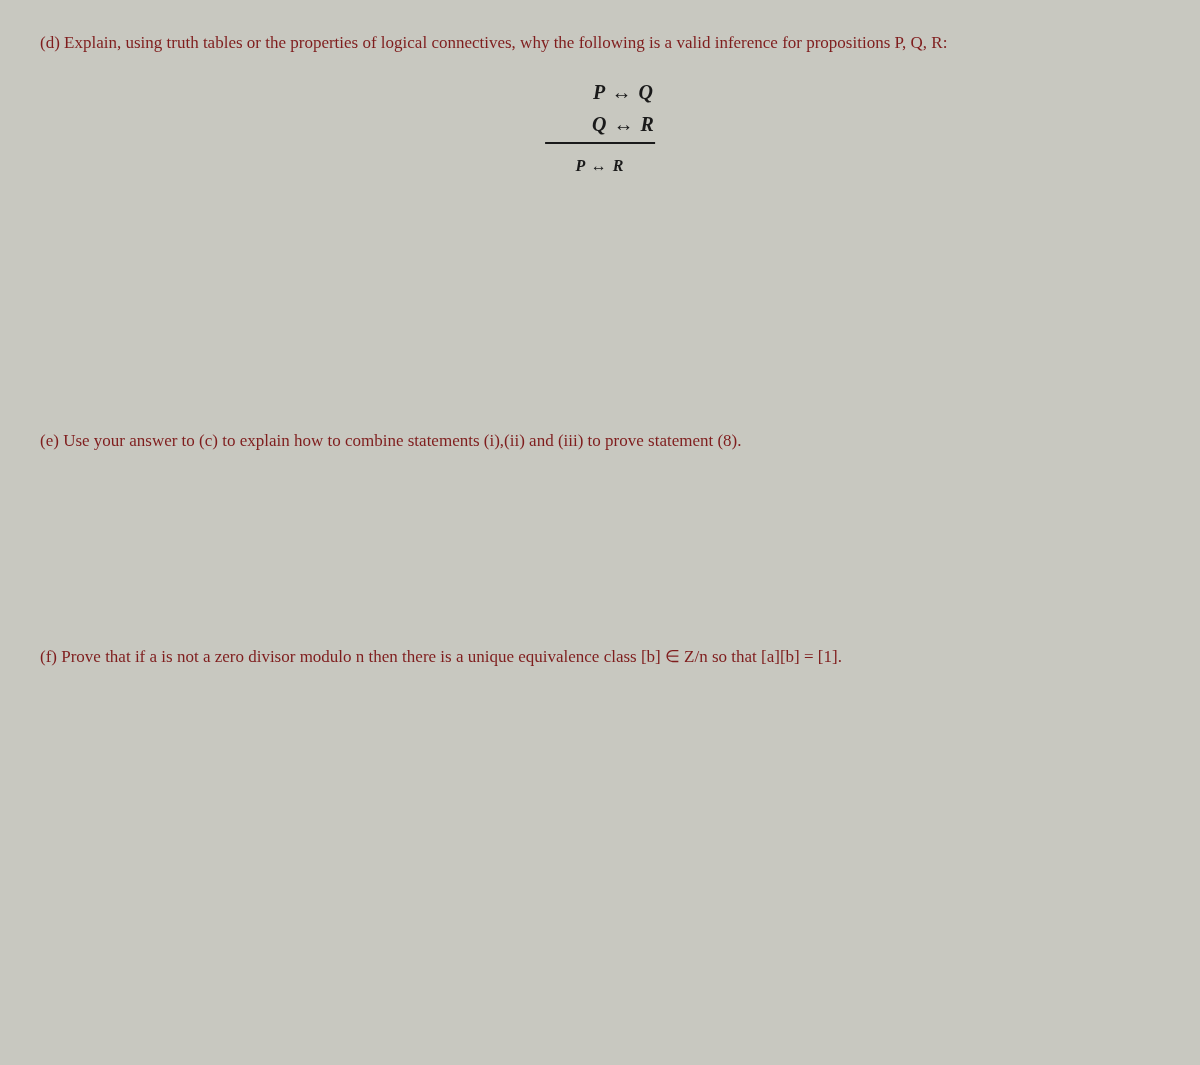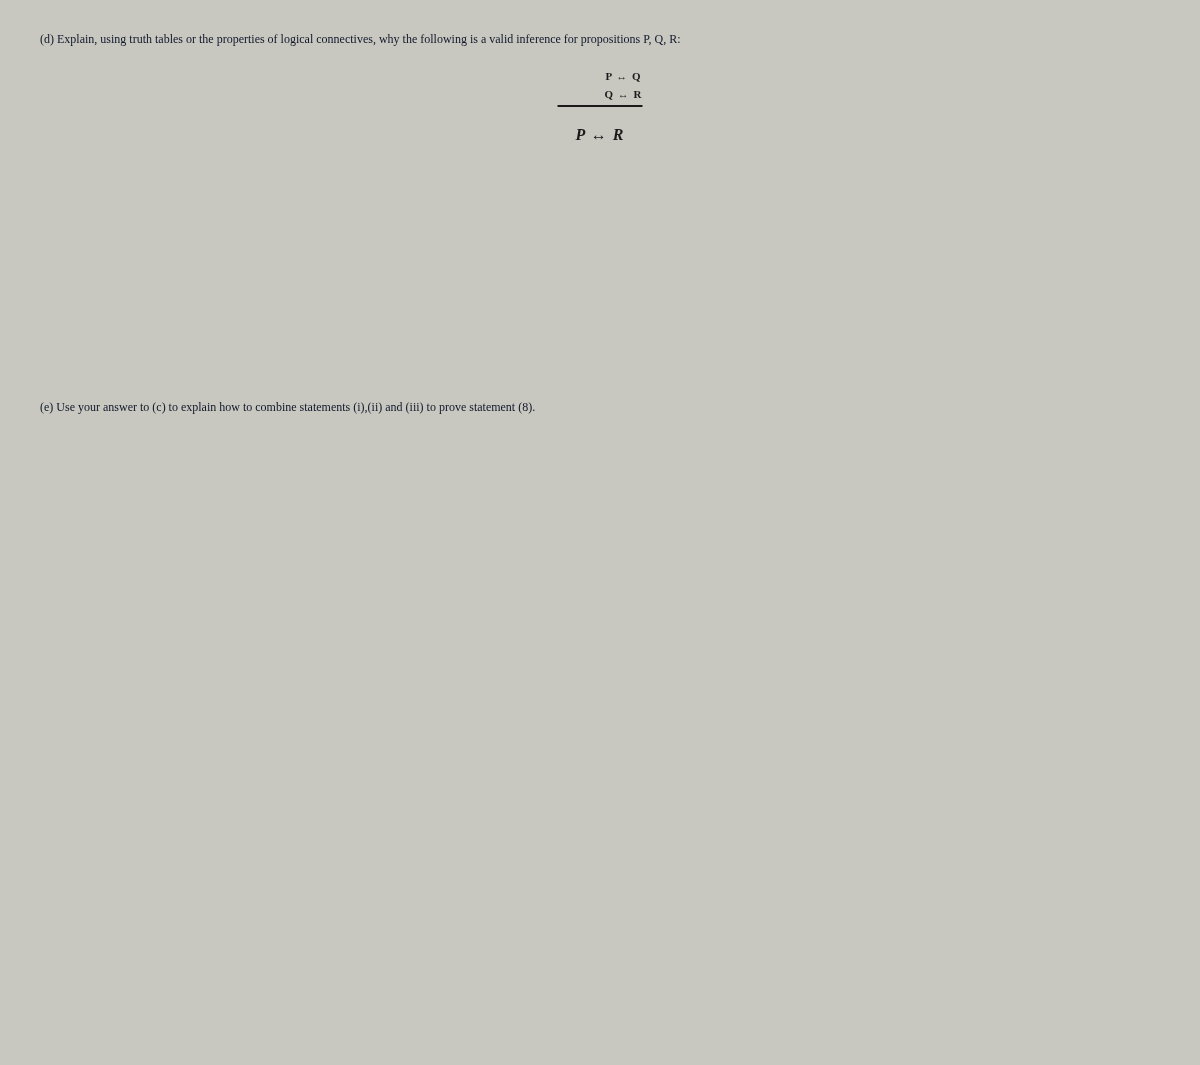--- a/index.html
+++ b/index.html
@@ -34,53 +34,54 @@
 
     .section-e {
       margin-bottom: 30px;
     }
 
     .section-f {
       margin-top: 40px;
     }
 
     .paragraph {
-      font-size: 12px;
+      font-size: 17px;
       line-height: 1.5;
-      color: #0f172a;
+      color: #7f1d1d;
       font-family: Liberation Serif, serif;
     }
 
     .inference-block {
       text-align: center;
       margin: 20px auto;
       display: inline-block;
       position: relative;
       left: 50%;
       transform: translateX(-50%);
     }
 
     .inference-premise {
       display: block;
-      font-size: 11px;
+      font-style: italic;
+      font-size: 20px;
       font-weight: bold;
       line-height: 1.6;
       letter-spacing: 1px;
       margin-left: 47px;
     }
 
     .inference-conclusion {
       display: block;
       font-style: italic;
       font-size: 16px;
       font-weight: bold;
       line-height: 1.6;
       letter-spacing: 1px;
       border-top: 2px solid #1a1a1a;
-      padding-top: 15px;
+      padding-top: 9px;
       margin-top: 2px;
     }
 
     .blank-space {
       height: 200px;
     }
 
     .blank-space-small {
       height: 150px;
     }
@@ -109,14 +110,21 @@
   <div class="section section-e">
     <p class="paragraph">
       <span>(e)</span>
       <span> </span>
       <span>Use your answer to (c) to explain how to combine statements (i),(ii) and (iii) to prove statement (8).</span>
     </p>
 
     <div class="blank-space-small"></div>
   </div>
 
+  <div class="section section-f">
+    <p class="paragraph">
+      <span>(f)</span>
+      <span> </span>
+      <span>Prove that if a is not a zero divisor modulo n then there is a unique equivalence class [b] ∈ Z/n so that [a][b] = [1].</span>
+    </p>
+  </div>
 
 </div>
 
 </body></html>

